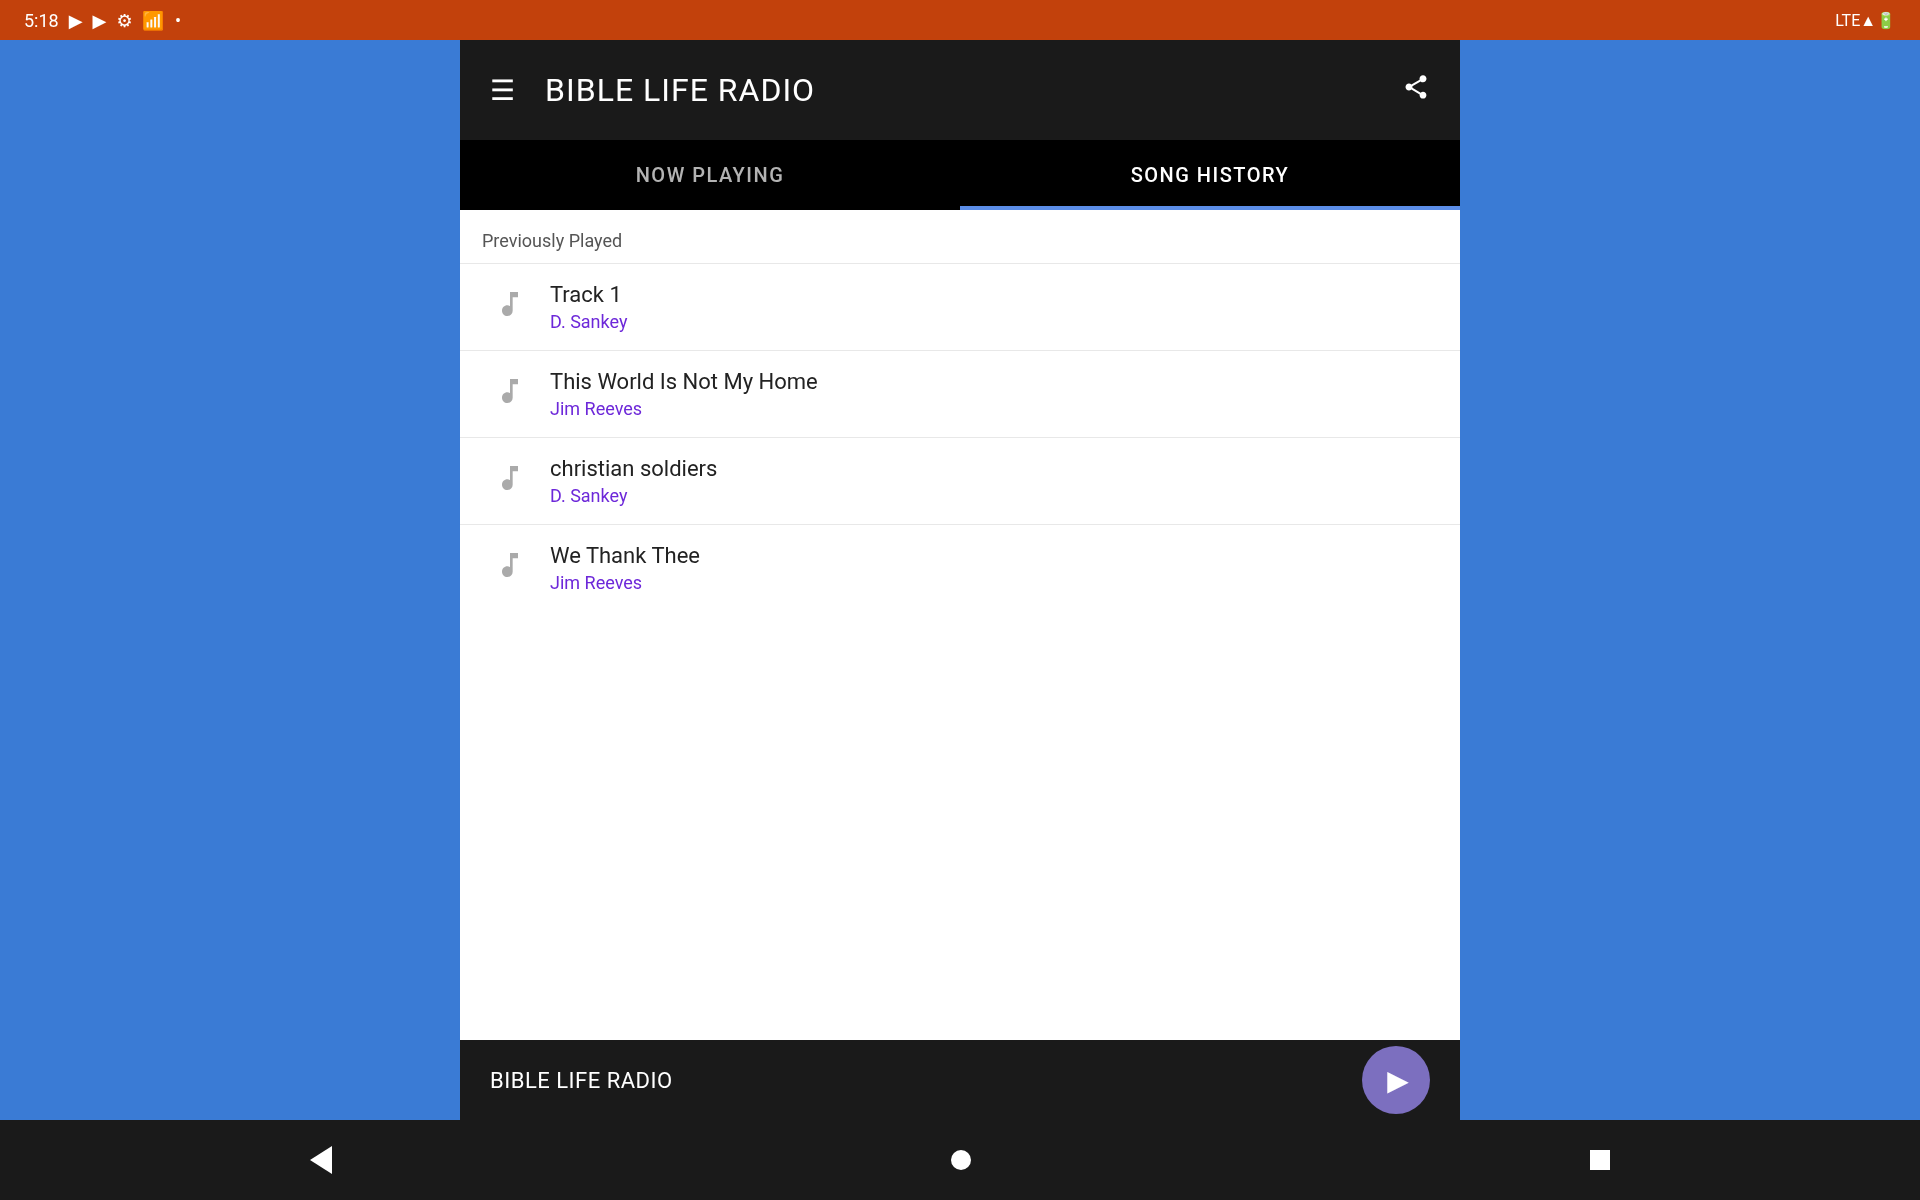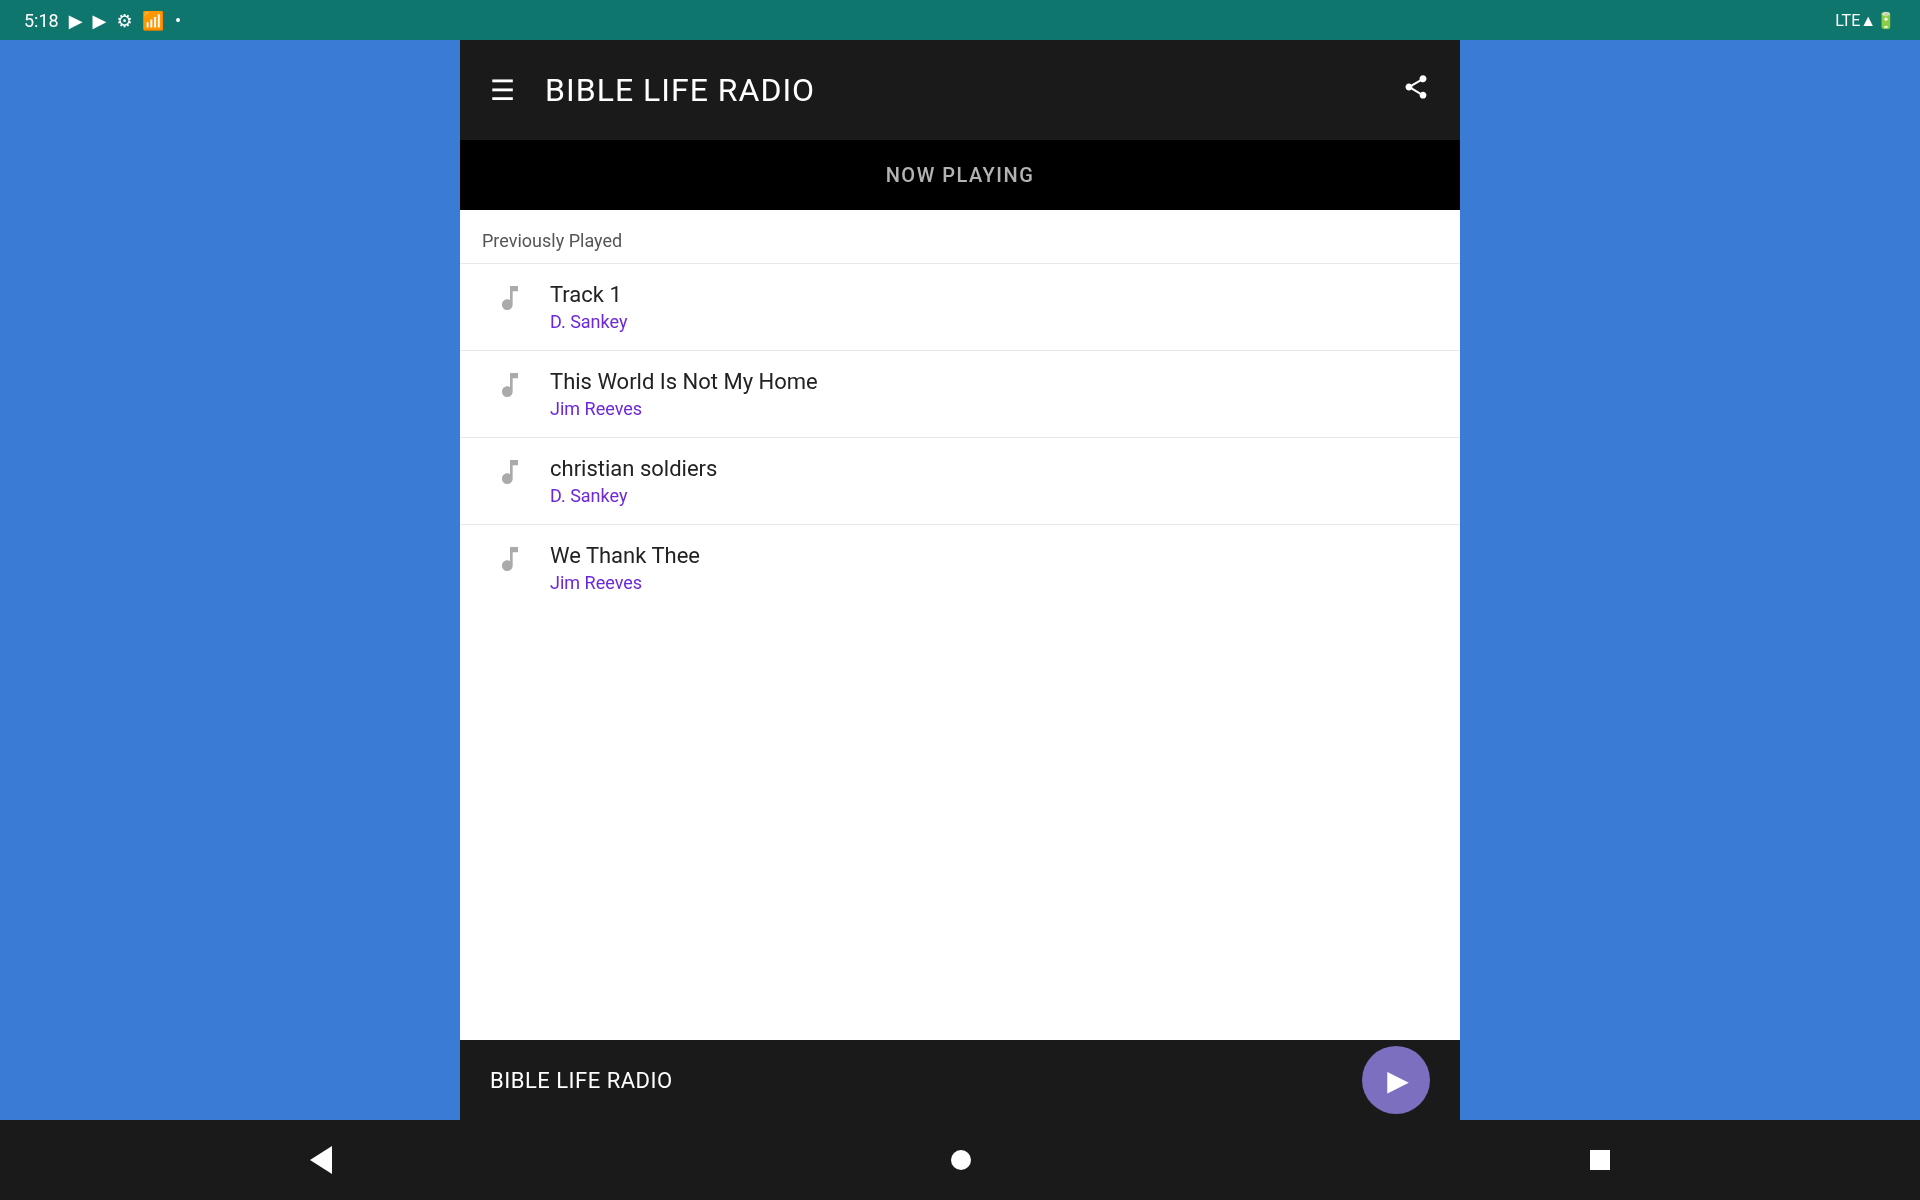--- a/index.html
+++ b/index.html
@@ -10,21 +10,21 @@
       background: #3a7bd5;
       font-family: 'Roboto', Arial, sans-serif;
       overflow: hidden;
       position: relative;
     }
 
     
     .status-bar {
       width: 100%;
       height: 40px;
-      background: #0f766e;
+      background: #c2410c;
       display: flex;
       align-items: center;
       justify-content: space-between;
       padding: 0 24px;
       color: white;
       font-size: 18px;
     }
     .status-left {
       display: flex;
       align-items: center;
@@ -127,20 +127,21 @@
       color: #555;
       font-weight: 400;
     }
 
     
     .track-list {
       list-style: none;
     }
     .track-item {
       display: flex;
+      align-items: center;
       padding: 18px 30px;
       border-top: 1px solid #e8e8e8;
       gap: 20px;
     }
     .music-icon {
       color: #aaa;
       font-size: 28px;
       flex-shrink: 0;
       width: 40px;
       text-align: center;
@@ -290,20 +291,23 @@
     <span class="share-icon">
       <svg width="28" height="28" viewBox="0 0 24 24" fill="white">
         <path d="M18 16.08c-.76 0-1.44.3-1.96.77L8.91 12.7c.05-.23.09-.46.09-.7s-.04-.47-.09-.7l7.05-4.11c.54.5 1.25.81 2.04.81 1.66 0 3-1.34 3-3s-1.34-3-3-3-3 1.34-3 3c0 .24.04.47.09.7L8.04 9.81C7.5 9.31 6.79 9 6 9c-1.66 0-3 1.34-3 3s1.34 3 3 3c.79 0 1.5-.31 2.04-.81l7.12 4.16c-.05.21-.08.43-.08.65 0 1.61 1.31 2.92 2.92 2.92s2.92-1.31 2.92-2.92-1.31-2.92-2.92-2.92z"></path>
       </svg>
     </span>
   </div>
 
   <div class="tabs-bar">
     <div class="tab">
       <span>NOW PLAYING</span>
+    </div>
+    <div class="tab active">
+      <span>SONG HISTORY</span>
     </div>
   </div>
 
   <div class="content-area">
     <div class="section-label">Previously Played</div>
     <ul class="track-list">
 
       <li class="track-item">
         <span class="music-icon">
           <svg width="32" height="32" viewBox="0 0 24 24" fill="#aaa">

